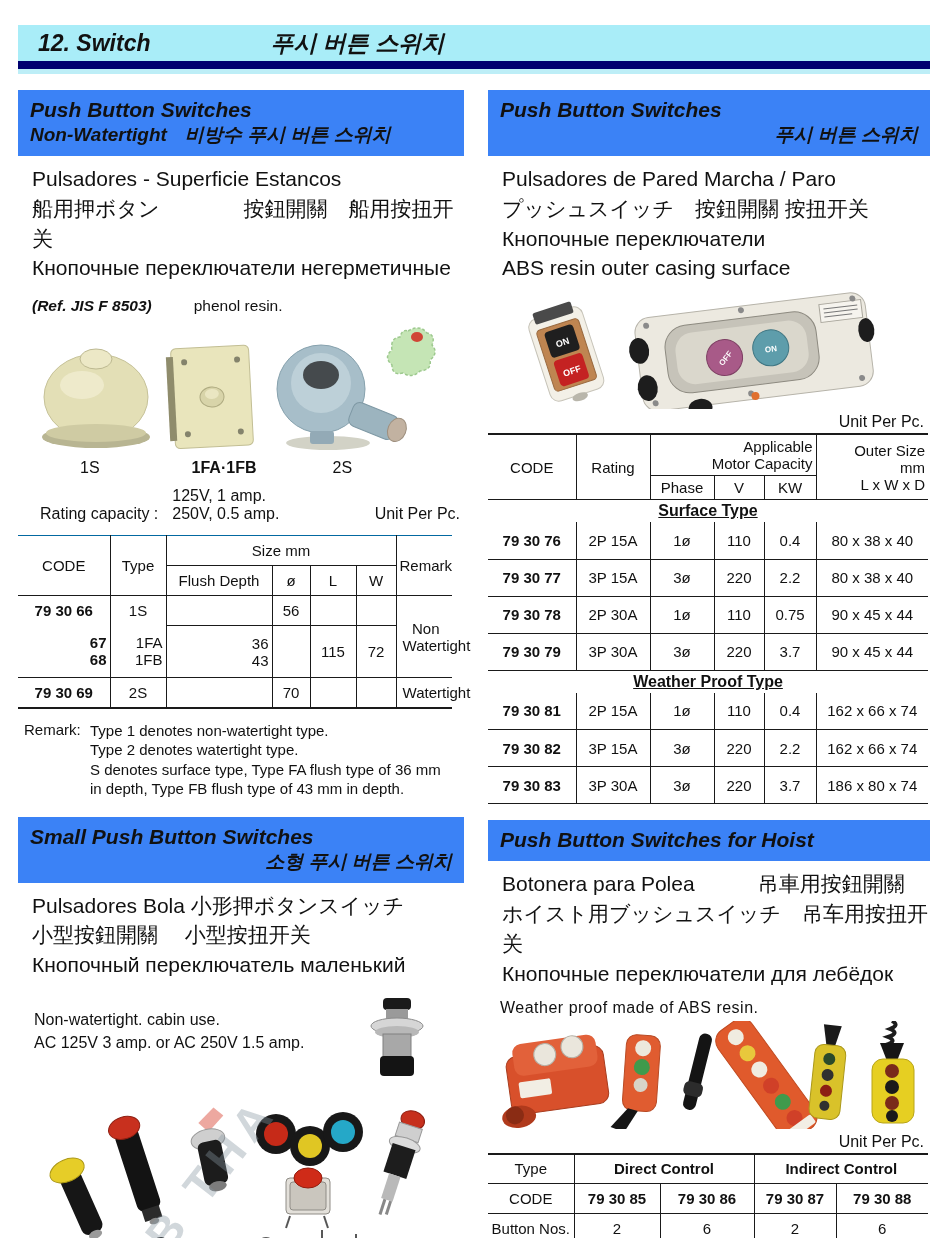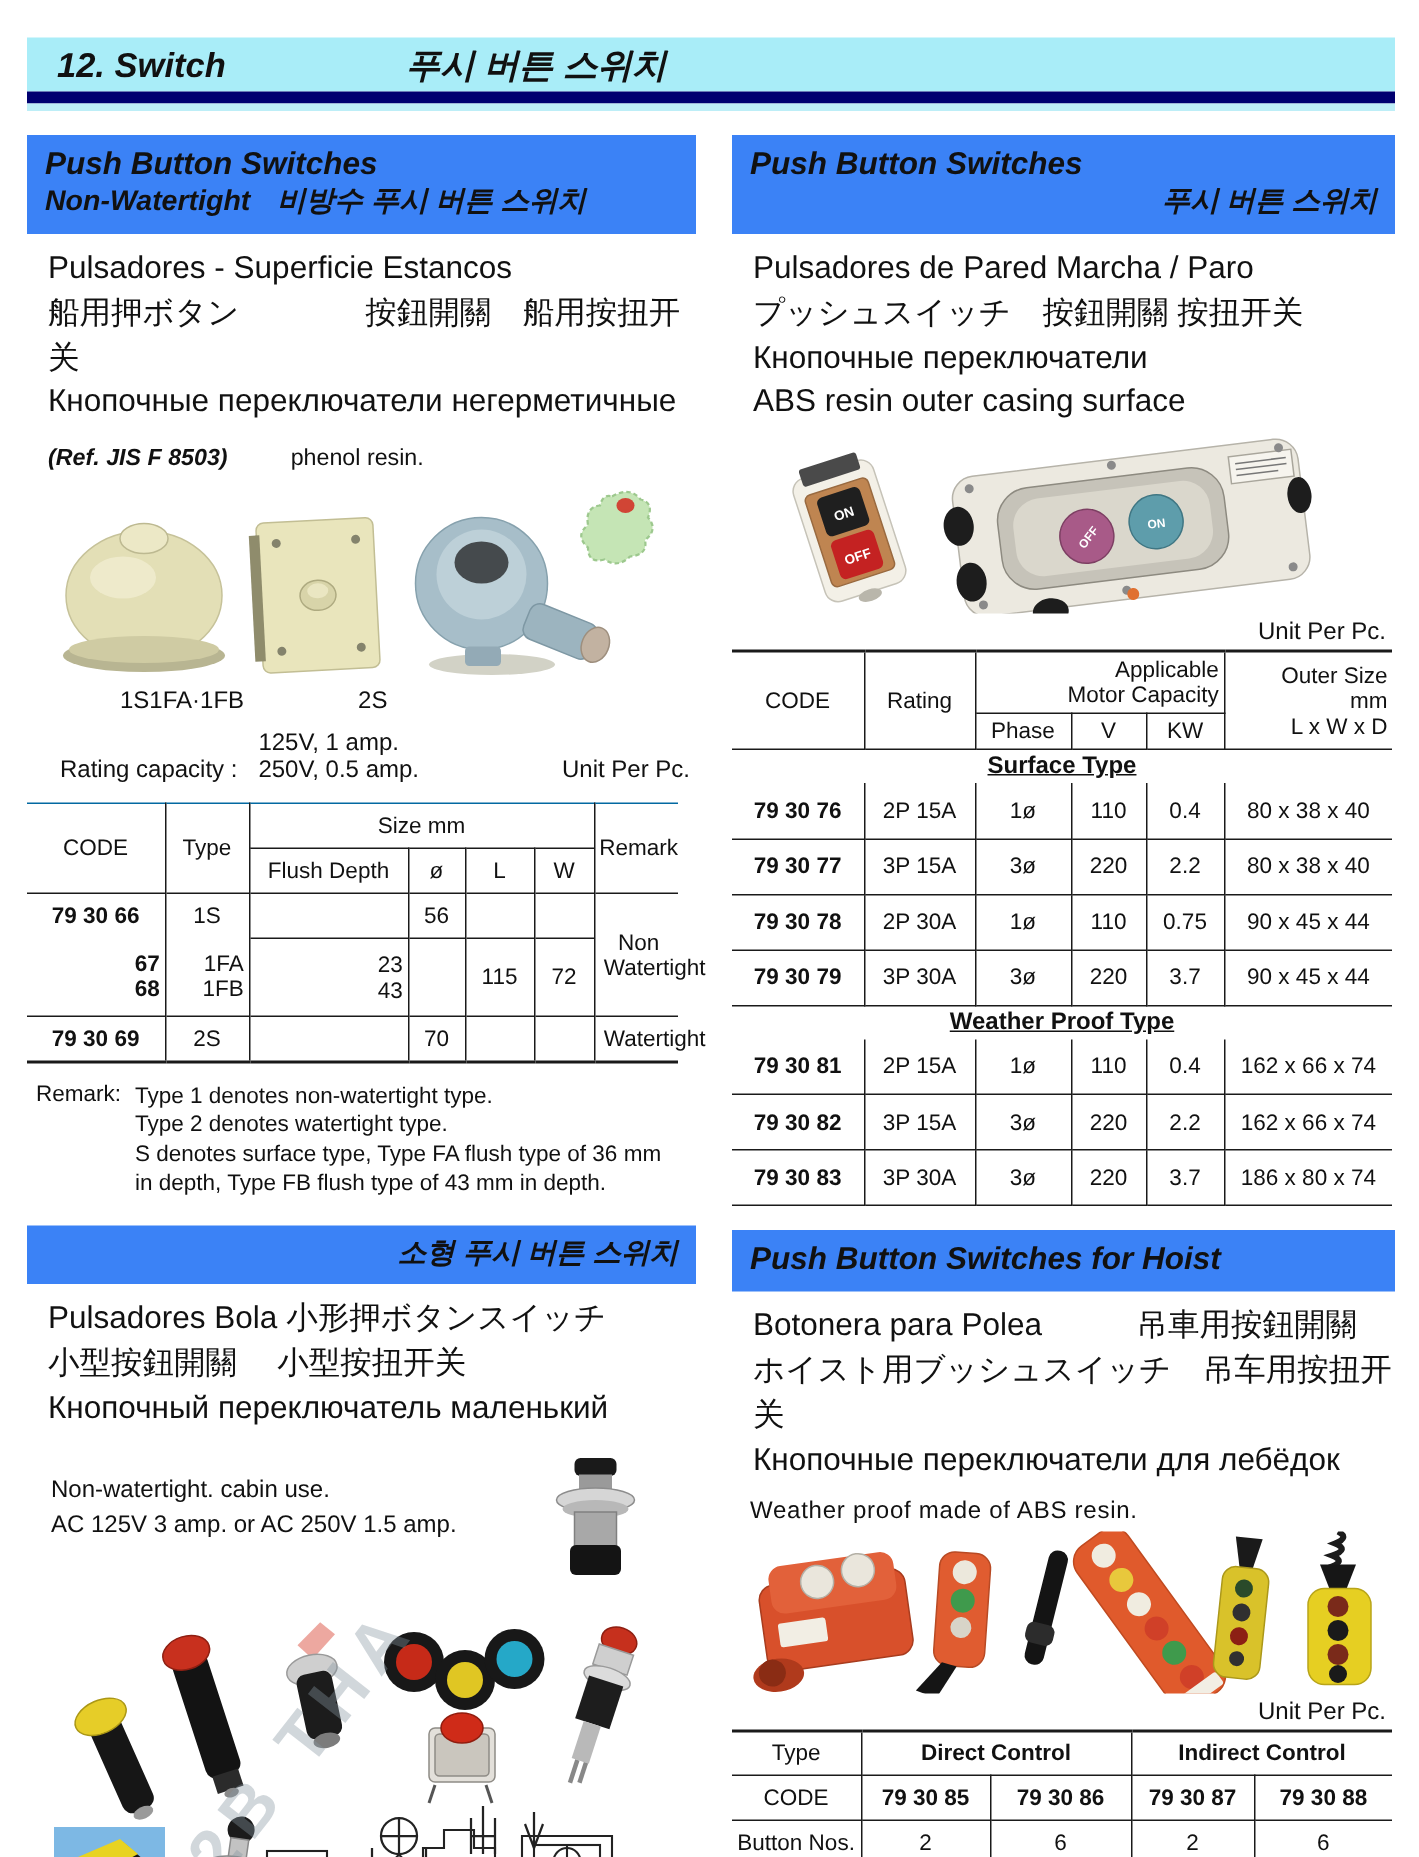--- a/index.html
+++ b/index.html
@@ -162,21 +162,21 @@
             </g>
 
             <g opacity="0.9">
               <path d="M390 16 q12 -7 19 2 q9 2 5 12 q7 8 -2 15 q2 10 -10 11 q-8 8 -17 2 q-11 3 -11 -8 q-9 -8 0 -15 q-2 -12 8 -13 q2 -8 8 -6 Z" fill="#bfe3ae" stroke="#93c382" stroke-width="1.5" stroke-dasharray="3 2"></path>
               <ellipse cx="399" cy="22" rx="6" ry="5" fill="#cc3120"></ellipse>
             </g>
           </svg>
         </div>
         <div class="plabels">
           <span style="margin-left:62px;">1S</span>
-          <span style="">1FA·1FB</span>
+          <span style="margin-left:92px;font-weight:bold;">1FA·1FB</span>
           <span style="margin-left:76px;">2S</span>
         </div>
         <div class="ratingrow">
           <span class="lbl">Rating capacity :</span>
           <span class="vals">125V, 1 amp.
 250V, 0.5 amp.</span>
           <span class="unit-right">Unit Per Pc.</span>
         </div>
 
         <table class="tbl-nw">
@@ -210,21 +210,21 @@
             <td></td>
             <td></td>
             <td rowspan="2" class="tl pre">Non
 Watertight</td>
           </tr>
           <tr class="sub">
             <td class="bold pre">67
 68</td>
             <td class="pre">1FA
 1FB</td>
-            <td class="pt pre">23
+            <td class="pt pre">36
 43</td>
             <td class="pt"></td>
             <td class="pt">115</td>
             <td class="pt">72</td>
           </tr>
           <tr class="grp">
             <td class="bold">79 30 69</td>
             <td>2S</td>
             <td></td>
             <td>70</td>
@@ -238,20 +238,21 @@
         <div class="remarkblk">
           <span class="lbl">Remark:</span>
           <span class="txt">Type 1 denotes non-watertight type.
 Type 2 denotes watertight type.
 S denotes surface type, Type FA flush type of 36 mm in depth, Type FB flush type of 43 mm in depth.</span>
         </div>
       </div>
 
       <div style="margin-top:18px;">
         <div class="greenbox">
+          <div class="t1">Small Push Button Switches</div>
           <div class="t2 right">
               <span>소형 푸시 버튼 스위치</span>
             </div>
         </div>
         <div class="langs">
             <div>Pulsadores Bola  小形押ボタンスイッチ
 小型按鈕開關　 小型按扭开关
 Кнопочный переключатель маленький</div>
           </div>
 

